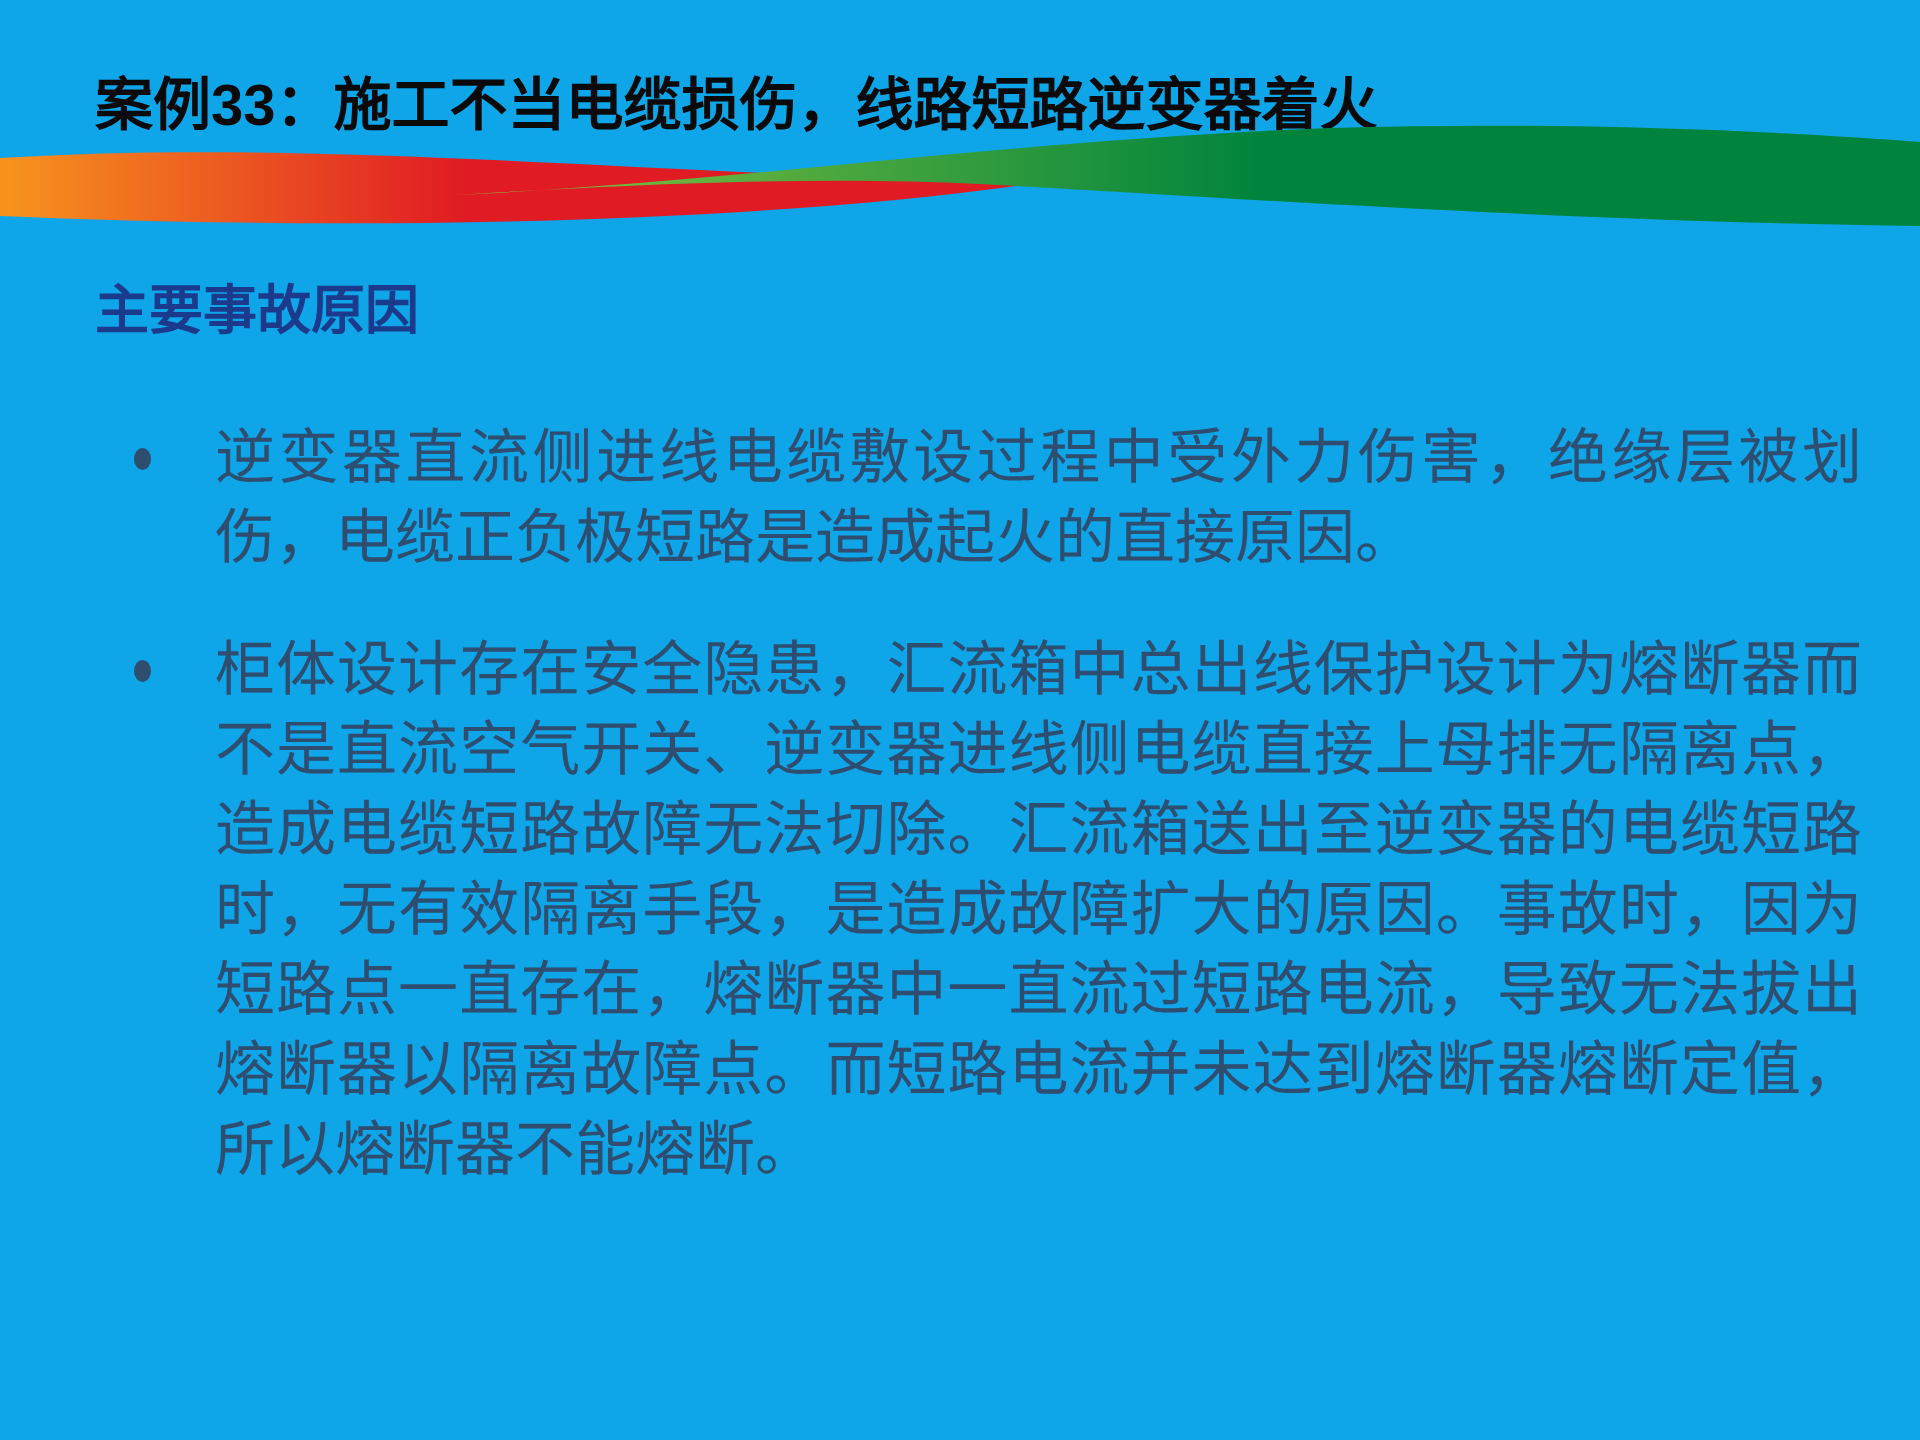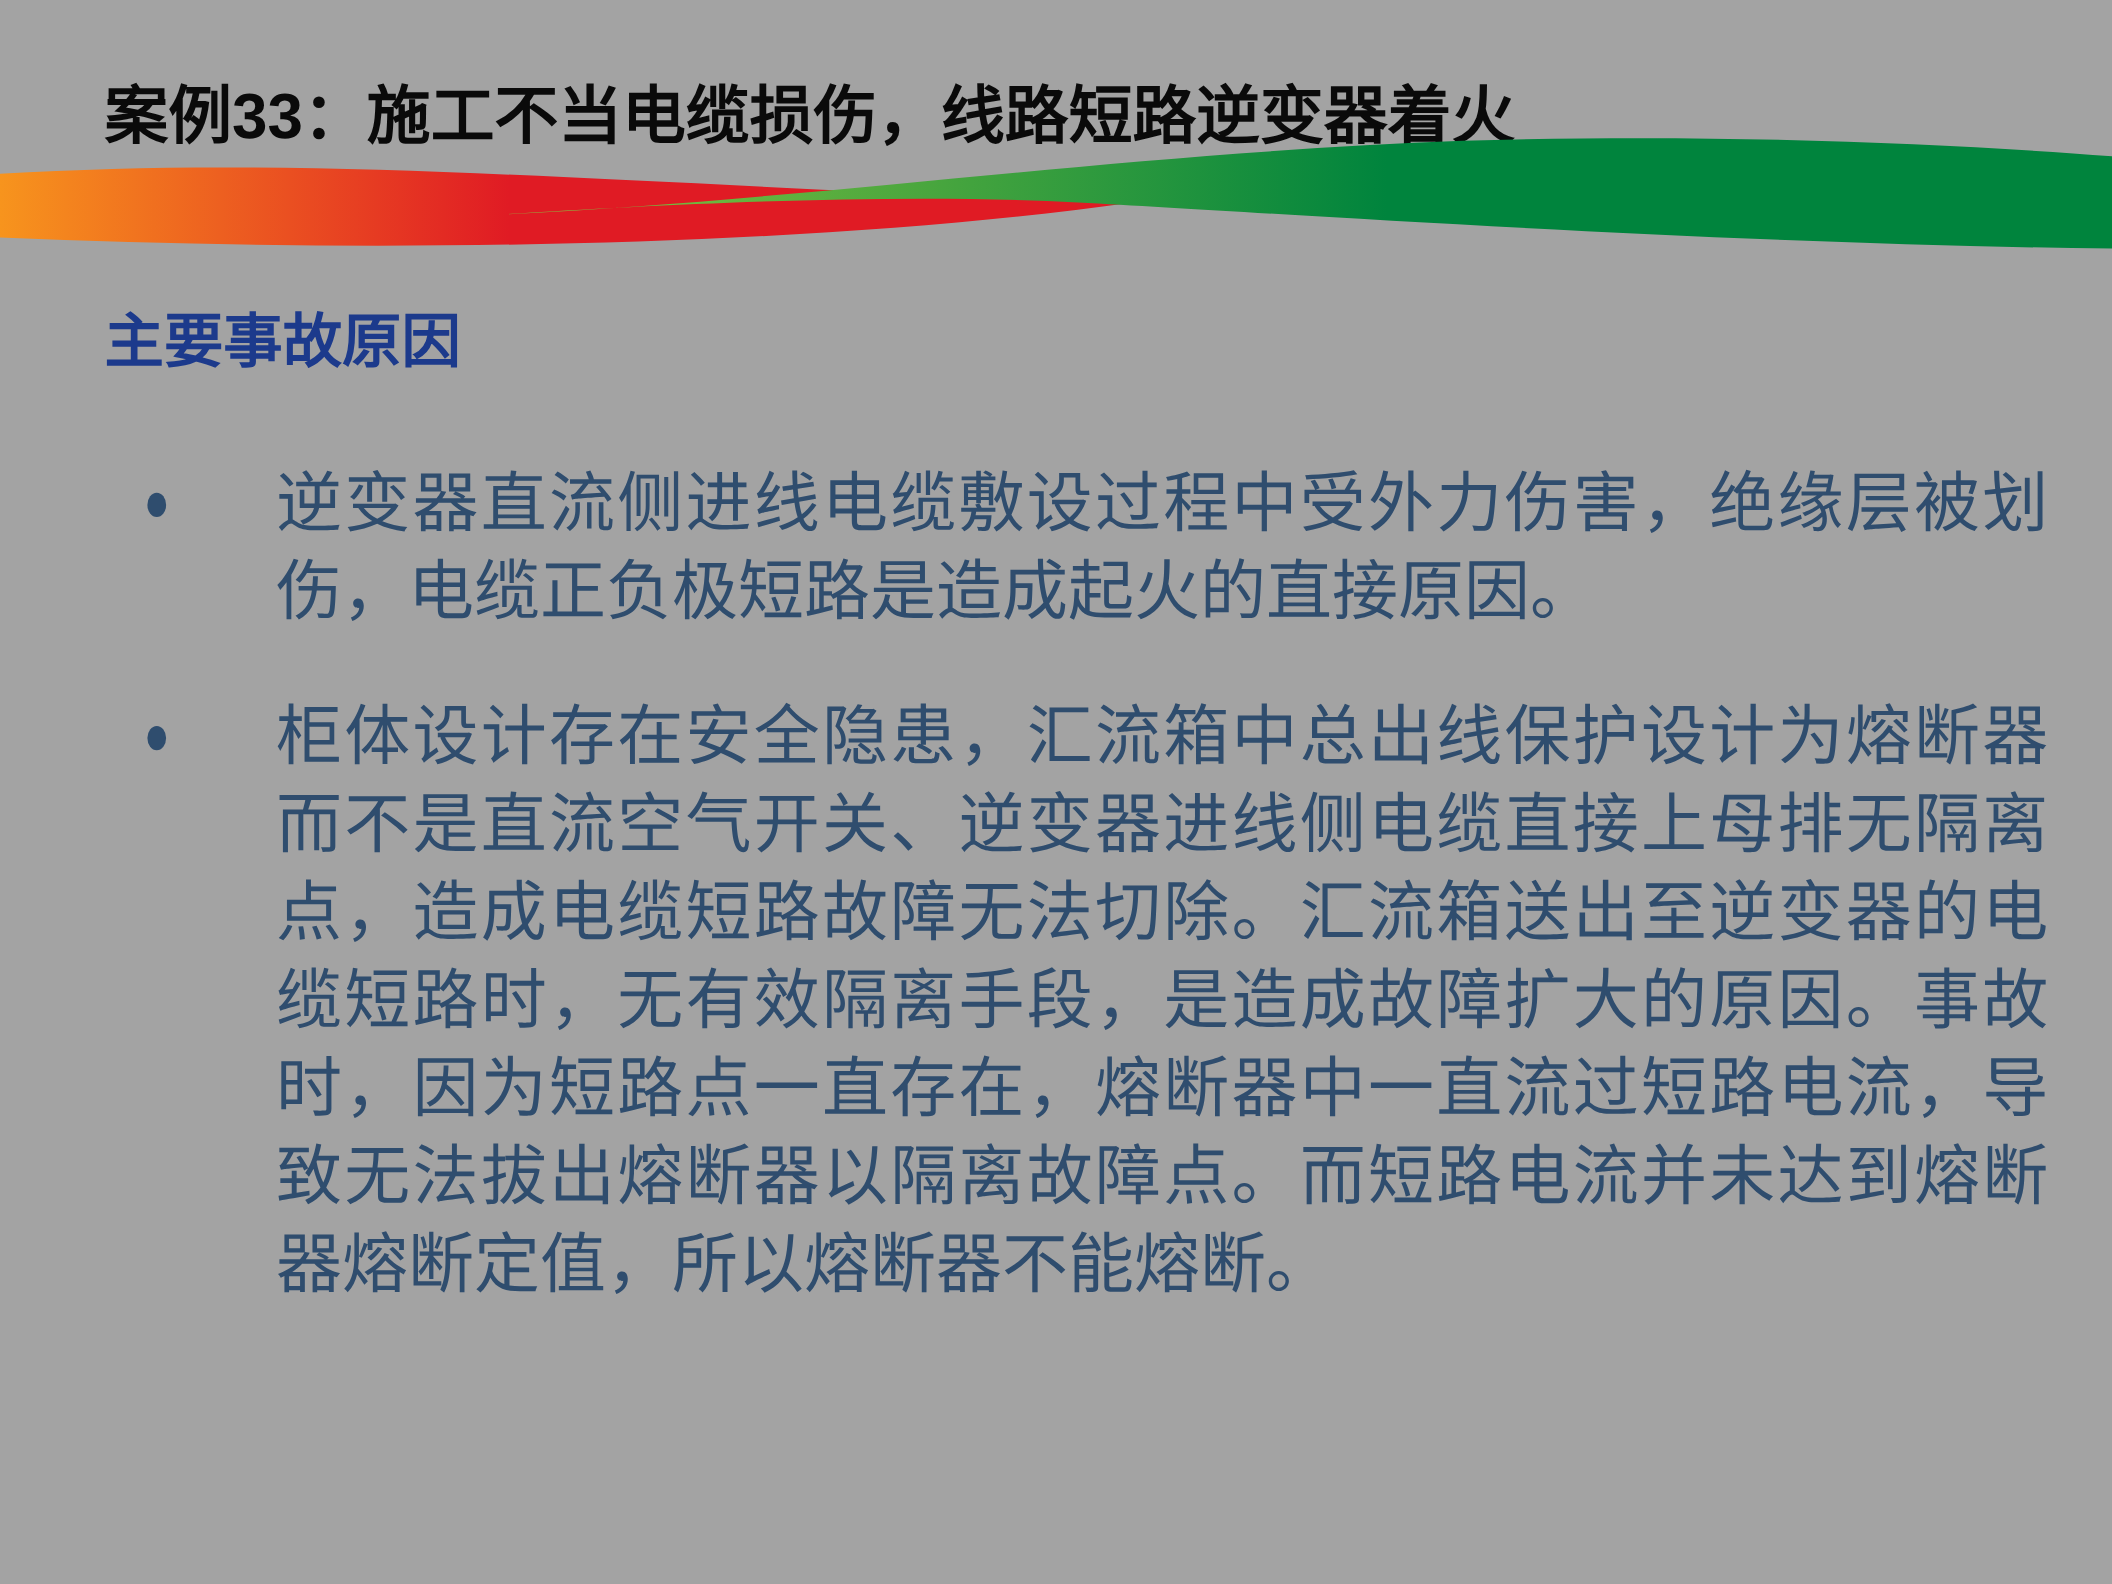--- a/index.html
+++ b/index.html
@@ -10,21 +10,21 @@
   body {
     width: 1920px;
     height: 1440px;
     position: relative;
     overflow: hidden;
     font-family: "Liberation Sans", sans-serif;
   }
   .slide {
     position: absolute;
     inset: 0;
-    background: #a3a3a3;
+    background: #0ea5e9;
   }
   .title {
     position: absolute;
     left: 95px;
     top: 58px;
     margin: 0;
     font-family: "Liberation Sans", "DejaVu Sans", sans-serif;
     font-size: 58px;
     font-weight: 700;
     color: #0a0a0a;
@@ -77,21 +77,20 @@
     background: #2f4d6e;
   }
   .bullet-text {
     flex: 1 1 auto;
     font-family: Liberation Sans, sans-serif;
     font-size: 60px;
     line-height: 80px;
     color: #2f4d6e;
     text-align: justify;
     text-justify: inter-character;
-    margin-left: 36px;
   }
 </style>
 </head>
 <body>
 
 <div class="slide">
 
   <h1 class="title">案例33：施工不当电缆损伤，线路短路逆变器着火</h1>
 
   <svg class="ribbon" viewBox="0 0 1920 115" preserveAspectRatio="none" aria-hidden="true">

